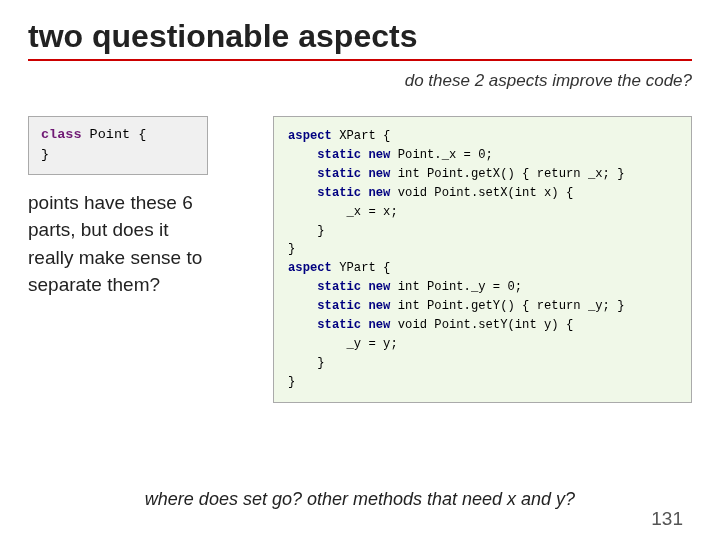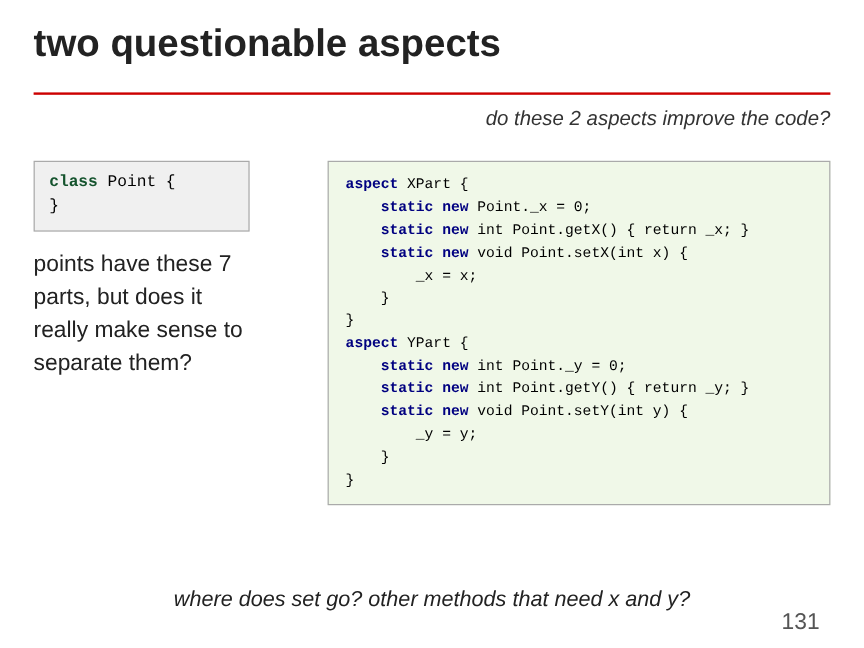--- a/index.html
+++ b/index.html
@@ -18,21 +18,21 @@
       height: 540px;
       padding: 18px 28px 16px 28px;
       position: relative;
     }
 
     .title {
       font-size: 32px;
       font-weight: bold;
       color: #222222;
       border-bottom: 2px solid #cc0000;
-      padding-bottom: 22px;
+      padding-bottom: 4px;
       margin-bottom: 10px;
     }
 
     .subtitle {
       text-align: right;
       font-size: 17px;
       color: #333;
       font-style: italic;
       margin-bottom: 25px;
     }
@@ -57,21 +57,21 @@
       border: 1px solid #aaaaaa;
       padding: 8px 12px;
       font-family: 'Courier New', Courier, monospace;
       font-size: 13.5px;
       color: #000;
       line-height: 1.5;
     }
 
     .code-box .kw {
       font-weight: bold;
-      color: #14532d;
+      color: #701a75;
     }
 
     .text-block {
       font-size: 19px;
       color: #222;
       line-height: 1.45;
     }
 
     .right-panel {
       flex: 1;
@@ -119,21 +119,21 @@
 
   <div class="title">two questionable aspects</div>
   <div class="subtitle">do these 2 aspects improve the code?</div>
 
   <div class="content-area">
 
     <div class="left-panel">
       <div class="code-box">
         <span class="kw">class</span> Point {<br>}
       </div>
-      <div class="text-block">points have these 7 parts, but does it really make sense to separate them?</div>
+      <div class="text-block">points have these 6 parts, but does it really make sense to separate them?</div>
     </div>
 
     <div class="right-panel">
       <div class="code-big-box">
         <span class="kw">aspect</span> XPart {<br>
         &nbsp;&nbsp;&nbsp;&nbsp;<span class="kw">static</span> <span class="kw">new</span> Point._x = 0;<br>
         &nbsp;&nbsp;&nbsp;&nbsp;<span class="kw">static</span> <span class="kw">new</span> int Point.getX() { return _x; }<br>
         &nbsp;&nbsp;&nbsp;&nbsp;<span class="kw">static</span> <span class="kw">new</span> void Point.setX(int x) {<br>
         &nbsp;&nbsp;&nbsp;&nbsp;&nbsp;&nbsp;&nbsp;&nbsp;_x = x;<br>
         &nbsp;&nbsp;&nbsp;&nbsp;}<br>

